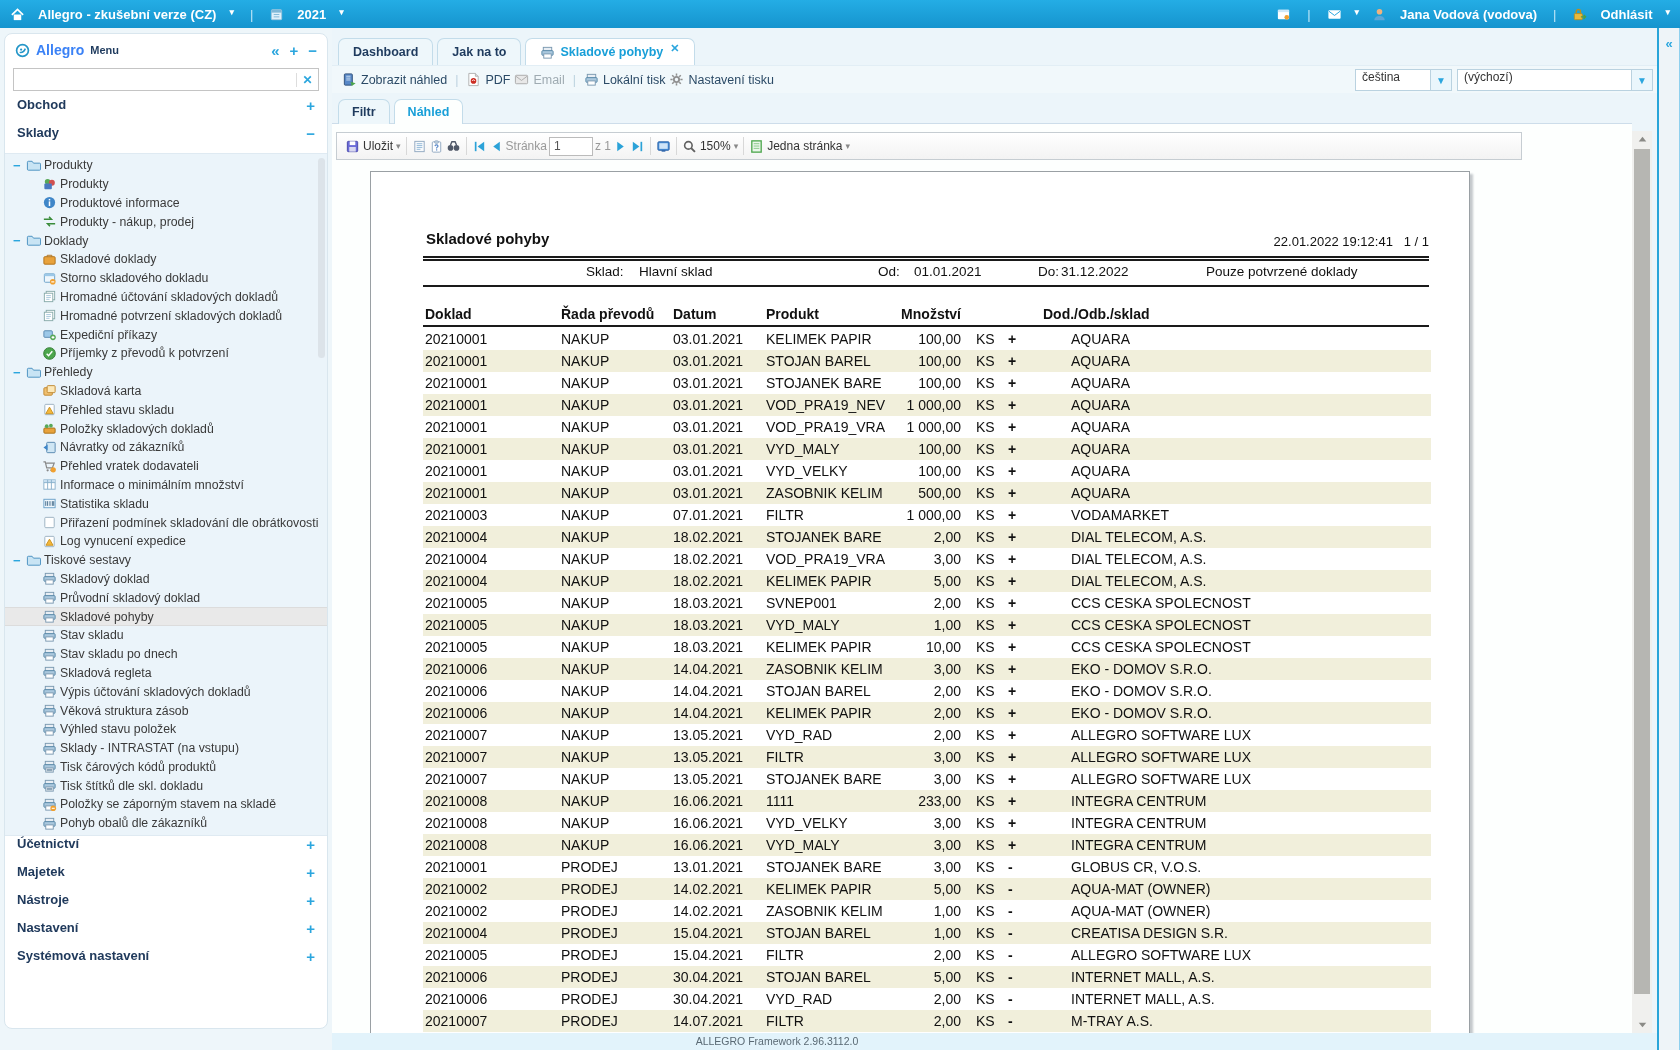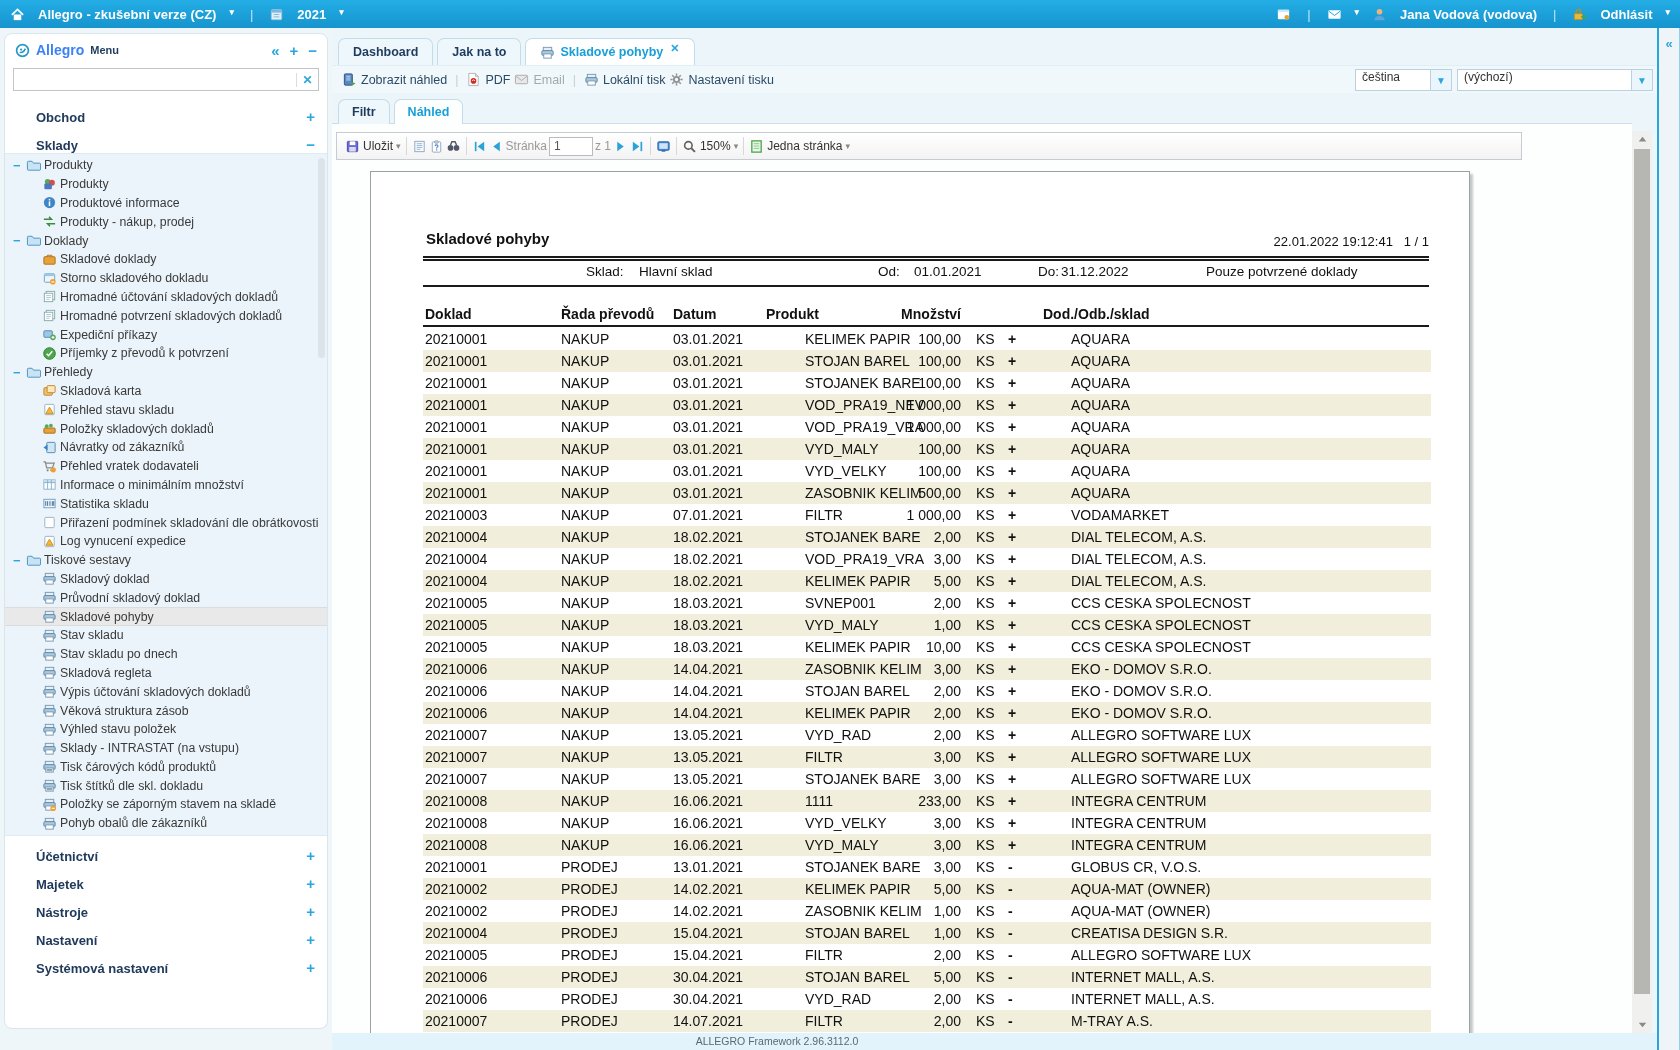--- a/index.html
+++ b/index.html
@@ -27,22 +27,22 @@
   #sb-menu { font-size:11px; font-weight:bold; color:#1f3b5e; }
   .sb-headicons { margin-left:auto; display:flex; gap:10px; color:#2ba6de;
     font-weight:bold; font-size:15px; }
   .sb-headicons span { cursor:pointer; }
   #sb-search { margin:2px 8px 6px 8px; height:23px; border:1px solid #c4c4c4;
     background:#fff; display:flex; align-items:center; }
   #sb-search input { flex:1; border:0; outline:0; height:100%; padding:0 6px; font-size:12px; }
   #sb-search .clr { width:22px; text-align:center; color:#2ba6de; font-weight:bold;
     border-left:1px solid #ddd; cursor:pointer; font-size:12px; }
 
-  .sb-section { height:28px; display:flex; align-items:flex-end; padding:0 12px;
-    font-size:13px; font-weight:bold; color:#203a5c; cursor:pointer;margin-left:19px; }
+  .sb-section { height:28px; display:flex; align-items:flex-start; padding:0 12px;
+    font-size:13px; font-weight:bold; color:#203a5c; cursor:pointer; }
   .sb-section .exp { margin-left:auto; color:#2ba6de; font-size:15px; font-weight:bold; }
   #sb-tree { background:#ebf4fa; border-top:1px solid #dfeaf2; border-bottom:1px solid #dfeaf2;
     position:relative; padding:2px 0; }
   .tr-row { height:18.8px; display:flex; align-items:center; font-size:12.3px;
     color:#3a3a3a; white-space:nowrap; cursor:pointer; }
   .tr-group { padding-left:8px; gap:3px; }
   .tr-group .exp { color:#2ba6de; font-weight:bold; width:10px; font-size:13px; }
   .tr-item { padding-left:37px; gap:3px; }
   .tr-item.sel { background:#e9e9e9; box-shadow:inset 0 1px 0 #dcdcdc, inset 0 -1px 0 #dcdcdc; }
   #sb-tree .ic { width:15px; height:15px; }
@@ -103,21 +103,21 @@
   .r-fline { position:absolute; left:52px; right:40px; top:113px; border-top:2px solid #1a1a1a; }
   #r-head { position:absolute; left:52px; top:134px; width:1008px; height:19px;
     font-size:14px; font-weight:bold; }
   #r-head span { position:absolute; white-space:nowrap; }
   .r-hline { position:absolute; left:52px; right:40px; top:153px; border-top:2.5px solid #1a1a1a; }
   #report-rows { position:absolute; left:52px; top:156px; width:1008px; }
   .rrow { position:relative; height:22px; line-height:22px; font-size:14px; white-space:nowrap; }
   .rrow.alt { background:#f1efdb; }
   .rrow span { position:absolute; }
   .c-dok { left:2px; }  .c-rada { left:138px; }  .c-dat { left:250px; }
-  .c-prod { left:343px; width:131px; overflow:hidden;margin-left:39px; }
+  .c-prod { left:343px; width:131px; overflow:hidden; }
   .c-qty { left:400px; width:138px; text-align:right; }
   .c-unit { left:553px; }
   .c-sign { left:585px; font-weight:bold; }
   .c-part { left:648px; }
 
   
   #vscroll { position:absolute; left:1300px; top:103px; width:20px; height:902px; background:#f0f0ee; }
   #vscroll .arr { position:absolute; left:0; width:20px; height:17px; background:#f0f0ee;
     display:flex; align-items:center; justify-content:center; cursor:pointer; }
   #vscroll .arr.up { top:0; } #vscroll .arr.dn { bottom:0; }

